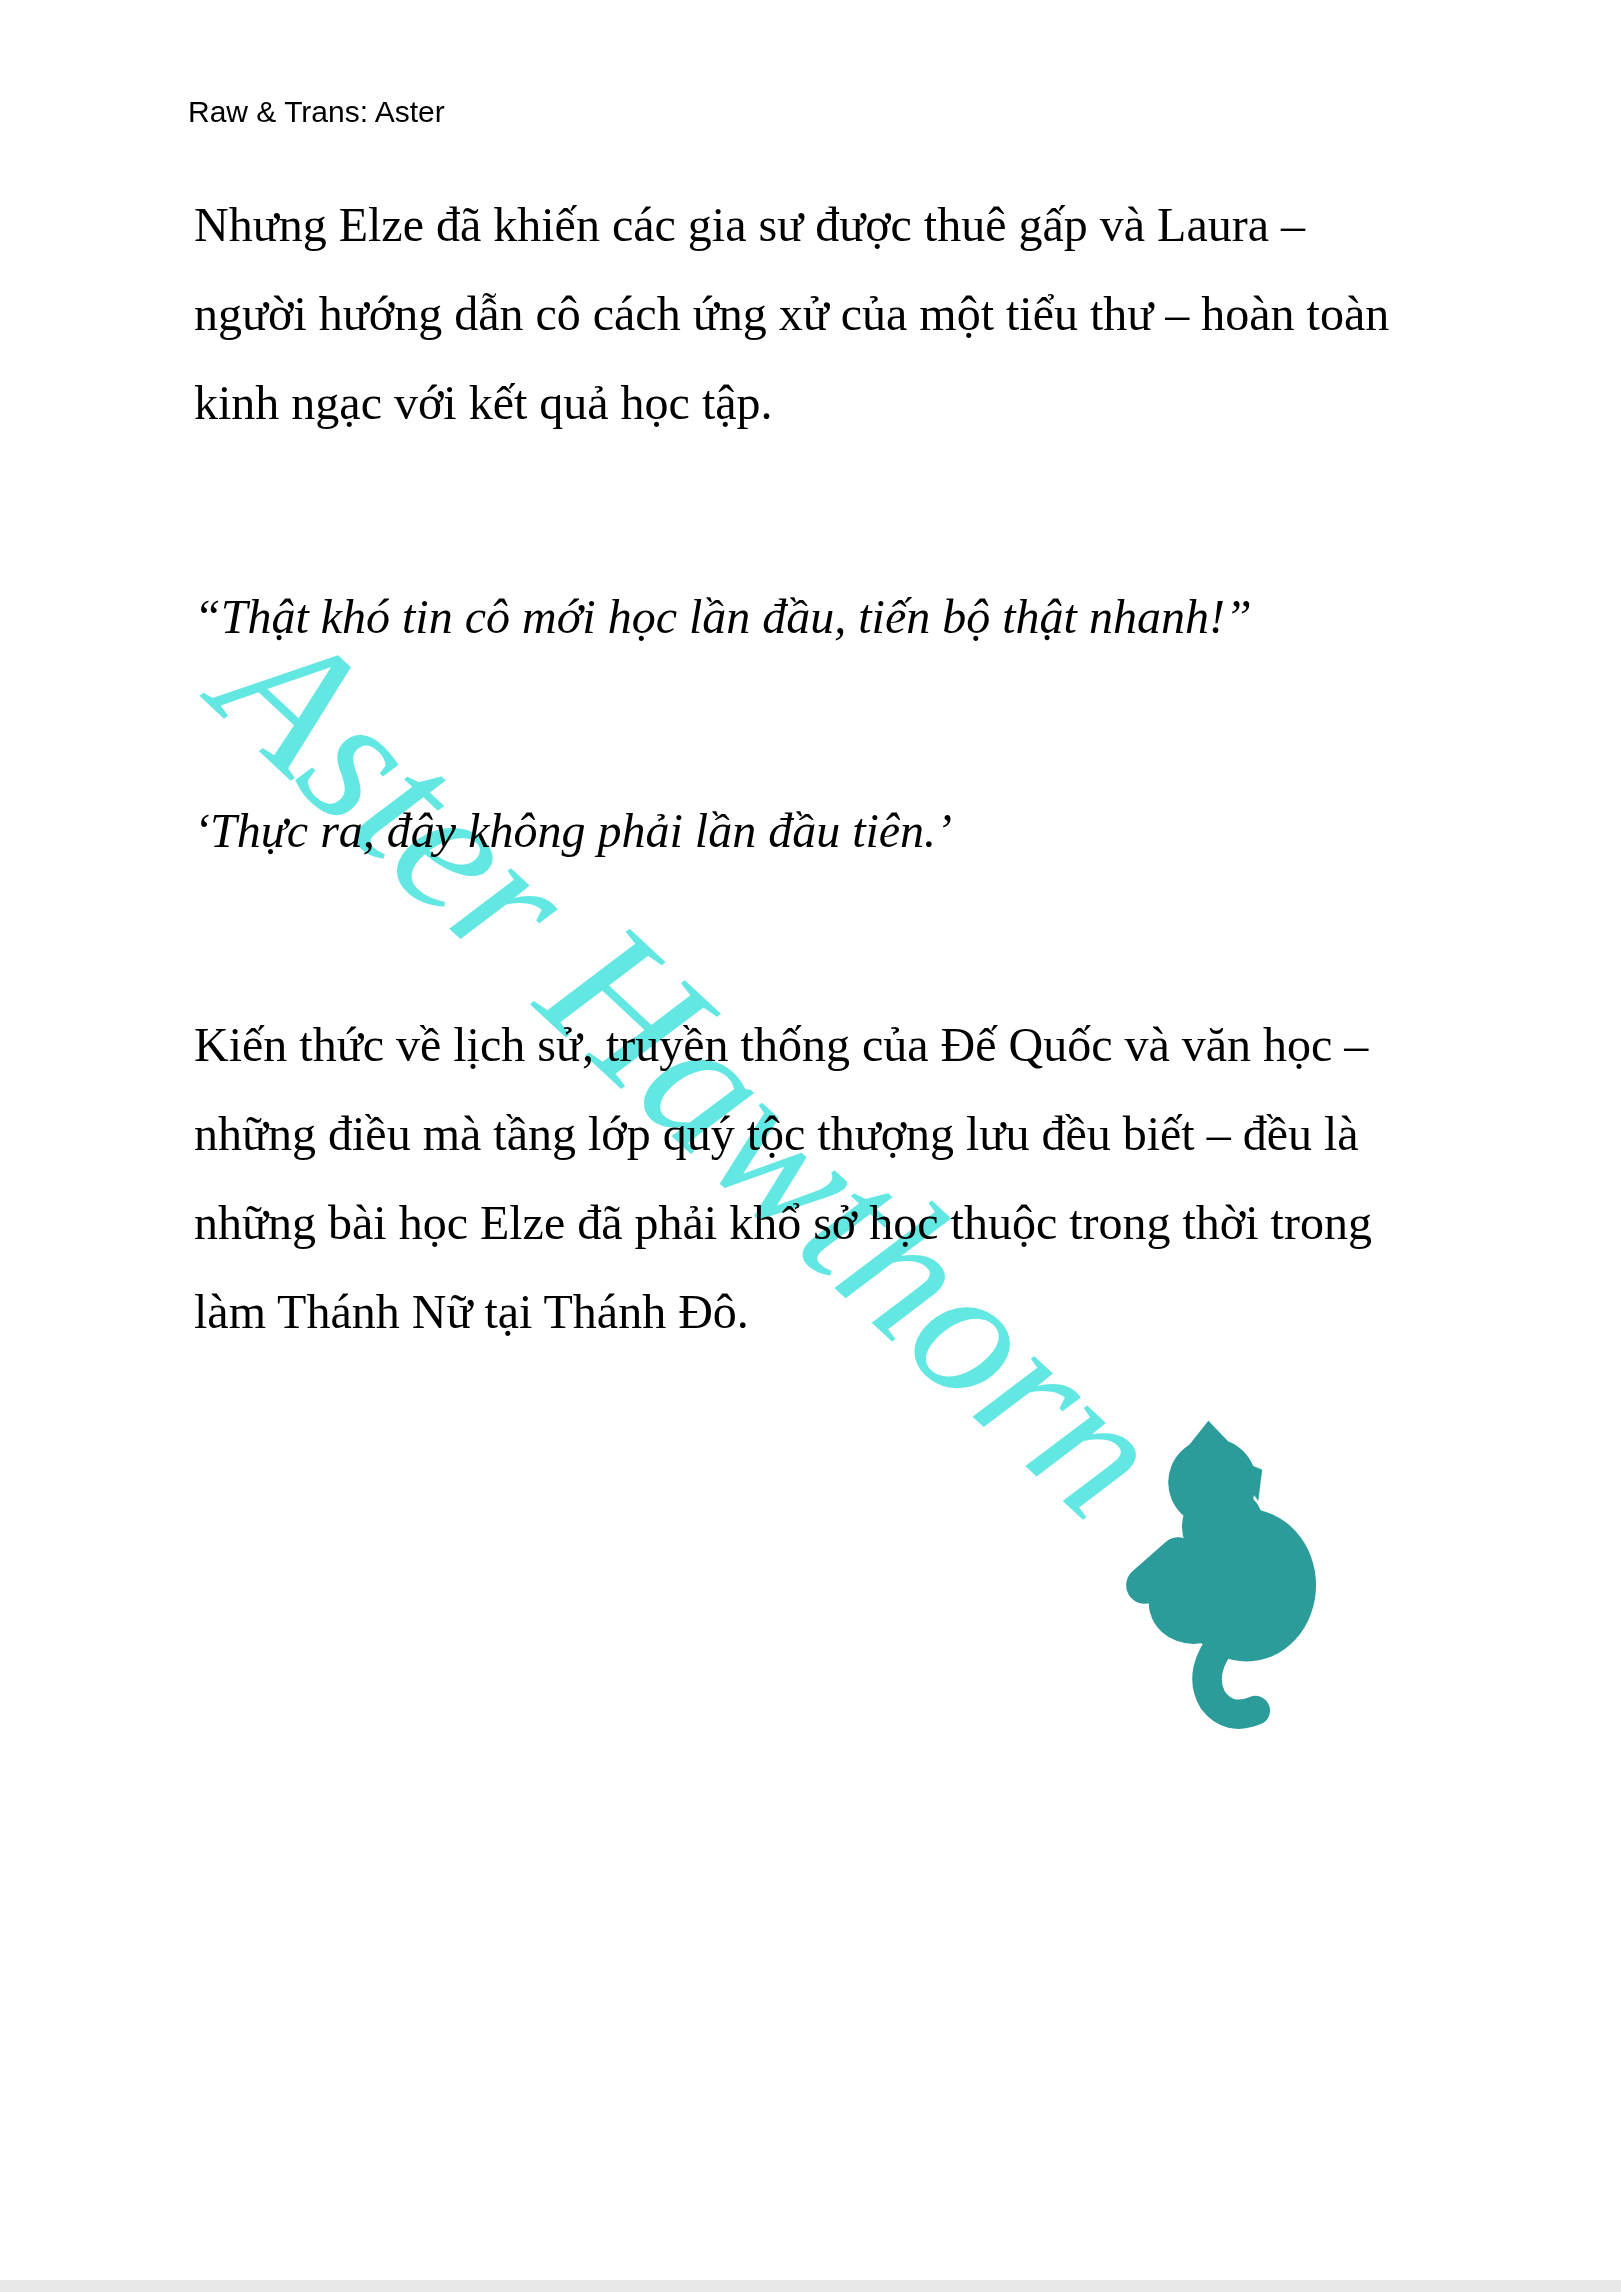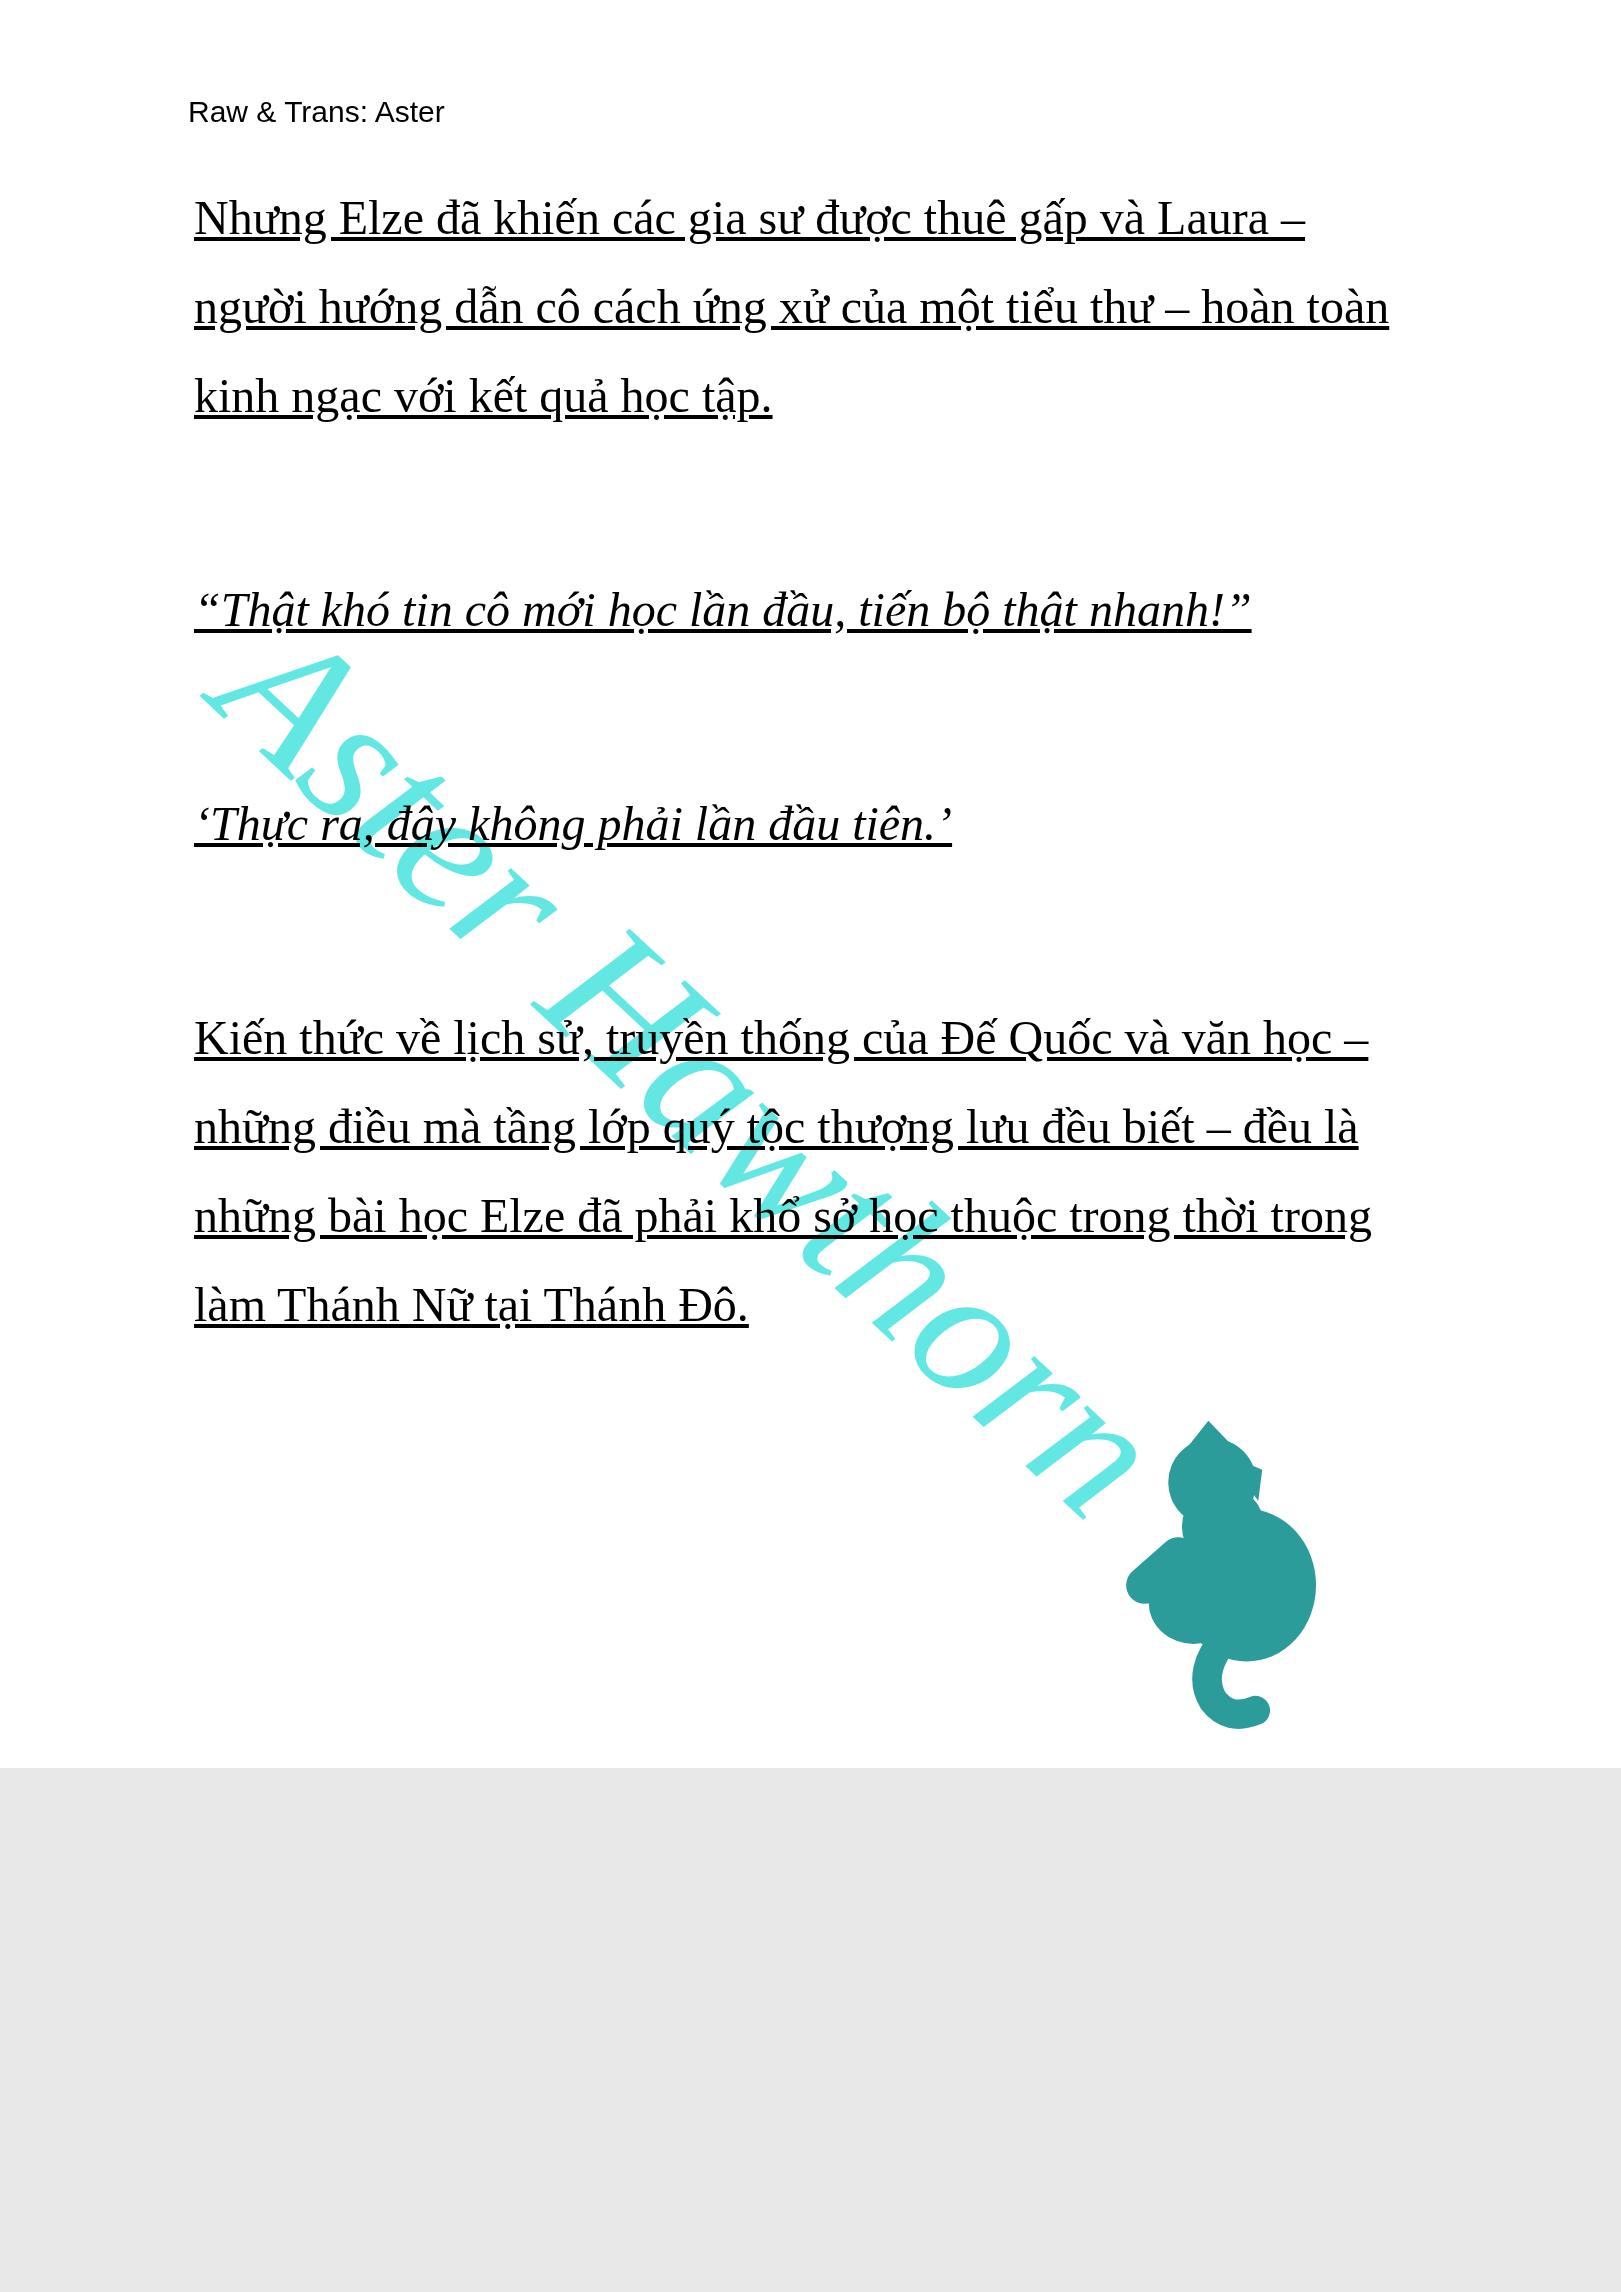--- a/index.html
+++ b/index.html
@@ -1,18 +1,18 @@
 <!DOCTYPE html>
 <html><head>
 <meta charset="utf-8">
 <style>
   html,body{margin:0;padding:0;background:#e8e8e8;}
   .page{
     position:relative;
-    width:1621px;height:1768px;
+    width:1621px;height:2280px;
     background:#ffffff;
     overflow:hidden;
     font-family:"Liberation Serif", serif;
   }
   .credit{
     position:absolute;
     left:188px;top:94px;
     font-family:"Liberation Sans", sans-serif;
     font-size:30px;
     line-height:1.2;
@@ -33,25 +33,24 @@
     z-index:1;
   }
   .cat{
     position:absolute;
     left:1117px;top:1411px;
     width:216px;height:323px;
     z-index:2;
   }
   .content{
     position:absolute;
-    left:194px;top:173px;
+    left:194px;top:180px;
     width:1255px;
     z-index:3;
     color:#000;
-    text-decoration:underline;
   }
   .para{
     margin:0 0 125px 0;
     font-size:48px;
     line-height:89px;
     white-space:pre-line;
   }
   .para.quote{
     font-style:italic;
   }

